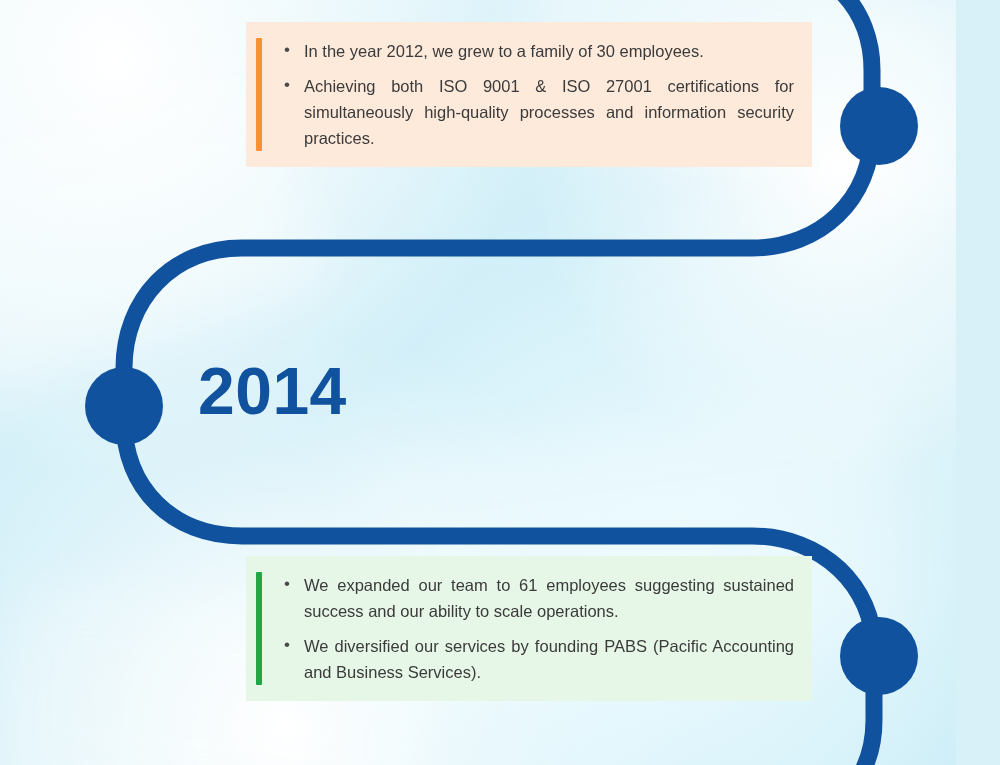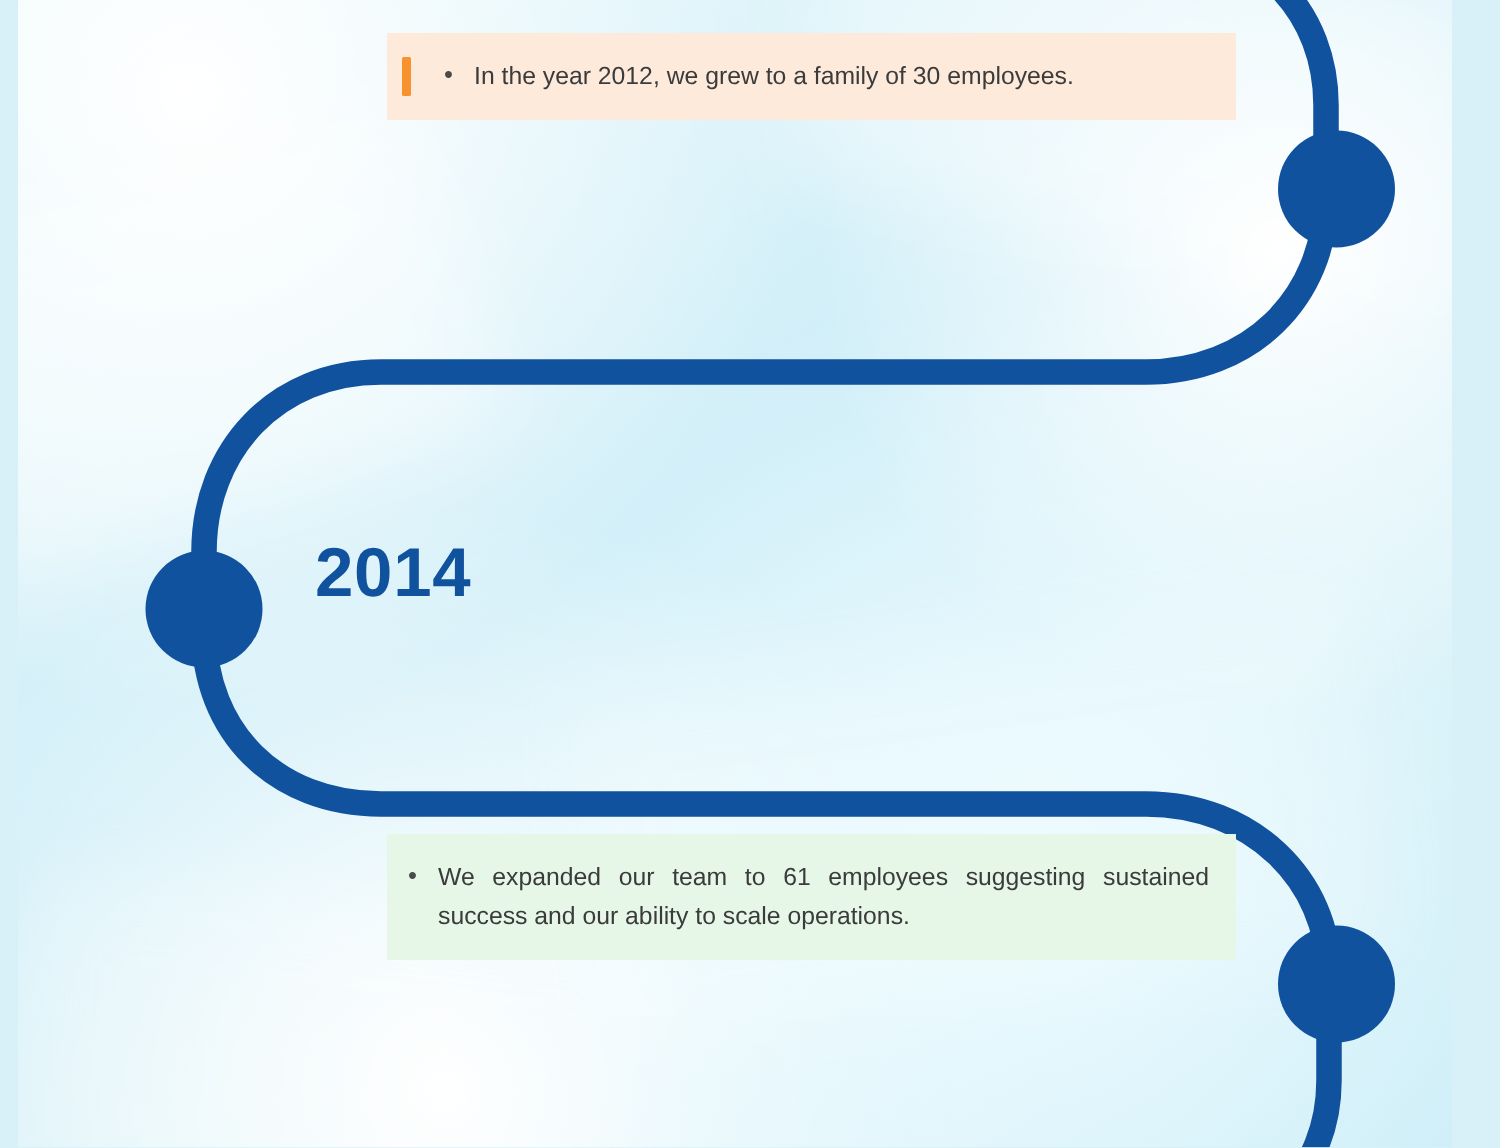--- a/index.html
+++ b/index.html
@@ -18,21 +18,20 @@
     position: relative;
     width: 956px;
     height: 765px;
     overflow: hidden;
     background:
       radial-gradient(circle at 12% 8%, #ffffff 0%, rgba(255,255,255,0.0) 38%),
       radial-gradient(circle at 88% 22%, #ffffff 0%, rgba(255,255,255,0.0) 30%),
       radial-gradient(circle at 70% 78%, #eafaff 0%, rgba(234,250,255,0.0) 45%),
       radial-gradient(circle at 30% 95%, #ffffff 0%, rgba(255,255,255,0.0) 40%),
       linear-gradient(150deg, #e6f7fb 0%, #cfeef8 45%, #d9f2f8 70%, #c9ecf6 100%);
-    margin-left: 12px;
   }
 
   
   .bg-streak {
     position: absolute;
     background: rgba(255,255,255,0.38);
     filter: blur(26px);
     pointer-events: none;
   }
   .bg-streak.s1 { left: -60px; top: 120px; width: 360px; height: 220px; transform: rotate(-18deg); }
@@ -95,27 +94,26 @@
     width: 566px;
     background: #fdeadb;
   }
   #card-2012 .accent { background: #f7922f; }
 
   #card-2014 {
     left: 246px;
     top: 556px;
     width: 566px;
     background: #e6f6e7;
-    flex-direction: column;
   }
   #card-2014 .accent { background: #22a645; }
 
   .year-label {
     position: absolute;
-    font-size: 46px;
+    font-size: 66px;
     font-weight: 700;
     color: #10529e;
     letter-spacing: 0.5px;
     line-height: 1;
     font-family: "Liberation Sans", sans-serif;
   }
   #year-2014 {
     left: 198px;
     top: 358px;
   }
@@ -149,25 +147,27 @@
 
     <circle cx="879" cy="126" r="39" fill="#10529e"></circle>
     <circle cx="124" cy="406" r="39" fill="#10529e"></circle>
     <circle cx="879" cy="656" r="39" fill="#10529e"></circle>
   </svg>
 
   <div class="card" id="card-2012">
     <div class="accent"></div>
     <ul>
       <li>In the year 2012, we grew to a family of 30 employees.</li>
+      <li>Achieving both ISO 9001 &amp; ISO 27001 certifications for simultaneously high-quality processes and information security practices.</li>
     </ul>
   </div>
 
   <div class="year-label" id="year-2014">2014</div>
 
   <div class="card" id="card-2014">
     <div class="accent"></div>
     <ul>
       <li>We expanded our team to 61 employees suggesting sustained success and our ability to scale operations.</li>
+      <li>We diversified our services by founding PABS (Pacific Accounting and Business Services).</li>
     </ul>
   </div>
 
 </div>
 
 </body></html>

